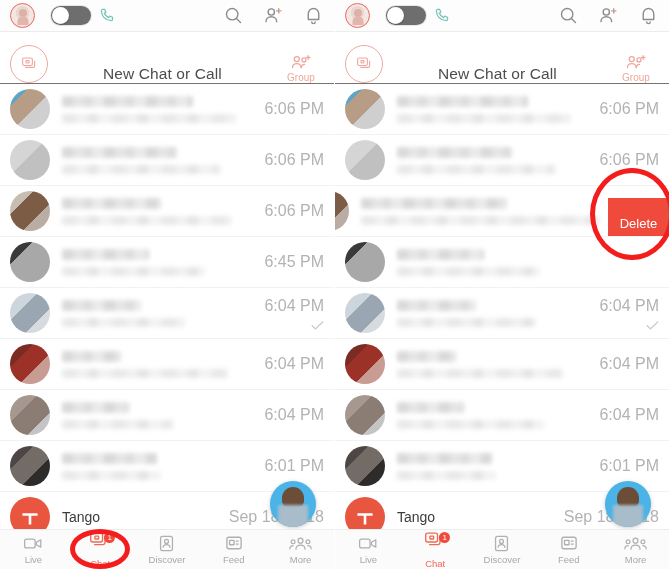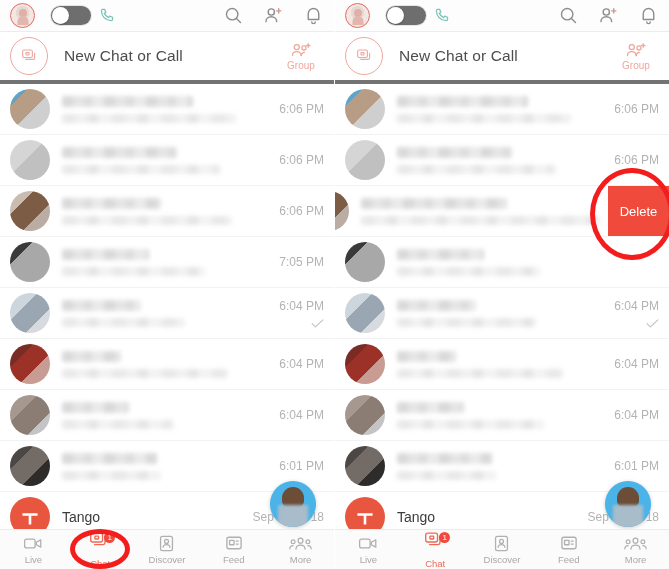--- a/index.html
+++ b/index.html
@@ -86,24 +86,25 @@
     width: 21px; height: 21px;
     margin-left: 19px;
     flex: 0 0 auto;
   }
 
   
   .newchat {
     position: relative;
     height: 52px;
     display: flex;
-    align-items: center;
+    align-items: flex-end;
     padding: 0 10px;
     background: #ffffff;
-    border-bottom: 4px solid #737373;
+    border-bottom: 1px solid #737373;
+    gap: 39px;
   }
   .newchat-circle {
     width: 38px; height: 38px;
     border-radius: 50%;
     border: 1.2px solid #eda89f;
     display: flex; align-items: center; justify-content: center;
     flex: 0 0 auto;
   }
   .newchat-label {
     margin-left: 16px;
@@ -171,21 +172,21 @@
   .row .meta {
     flex: 0 0 auto;
     width: 58px;
     text-align: right;
     display: flex;
     flex-direction: column;
     align-items: flex-end;
     justify-content: center;
   }
   .row .time {
-    font-size: 12px;
+    font-size: 16px;
     color: #b3b3b3;
     white-space: nowrap;
   }
   .row .check {
     margin-top: 6px;
     width: 13px; height: 9px;
   }
 
   
   .row.tango .av {
@@ -196,21 +197,21 @@
   .tango-name {
     font-size: 14px;
     color: #3c3c3c;
   }
 
   
   .row.swiped { padding-left: 0; }
   .row.swiped .av { margin-left: -26px; }
   .delete-btn {
     position: absolute;
-    right: 0; top: 0;
+    right: 0; top: 12px;
     width: 61px; height: 100%;
     background: #ef4a3c;
     color: #ffffff;
     font-size: 13px;
     display: flex;
     align-items: center;
     justify-content: center;
     border: 0;
     font-family: "Liberation Sans", sans-serif;
   }
@@ -389,21 +390,21 @@
         </div>
       </div>
 
       <div class="row">
         <div class="av" style="background:linear-gradient(135deg,#3a3a3a 0 28%,#a8a8a8 28% 100%)"></div>
         <div class="body">
           <div class="blur-name" style="width:44%"></div>
           <div class="blur-msg" style="width:72%"></div>
         </div>
         <div class="meta">
-          <span class="time">7:05 PM</span>
+          <span class="time">6:45 PM</span>
         </div>
       </div>
 
       <div class="row">
         <div class="av" style="background:linear-gradient(135deg,#cdd6dd 0 35%,#9aa7b3 35% 70%,#d7dbdf 70% 100%)"></div>
         <div class="body">
           <div class="blur-name" style="width:40%"></div>
           <div class="blur-msg" style="width:62%"></div>
         </div>
         <div class="meta">

